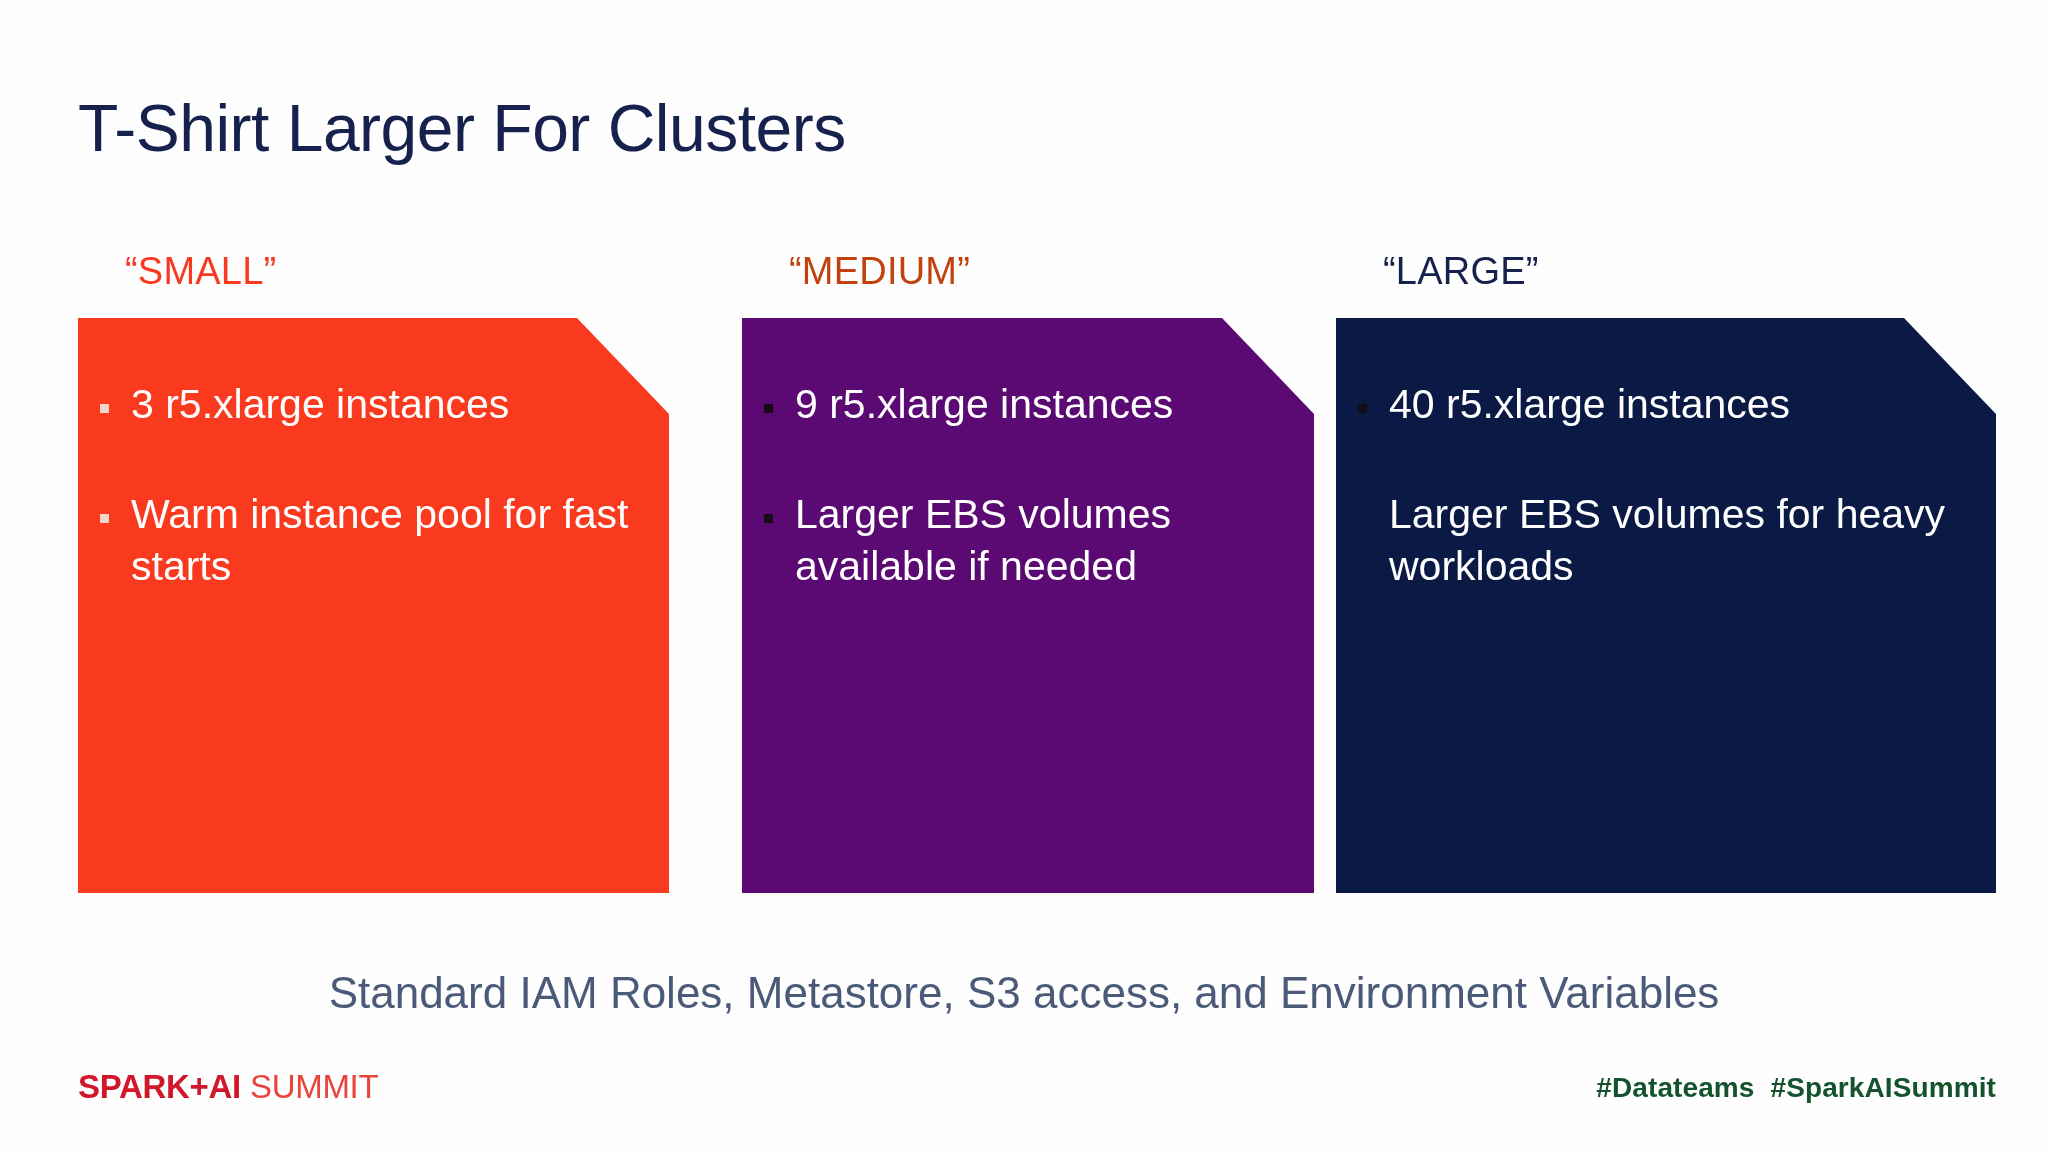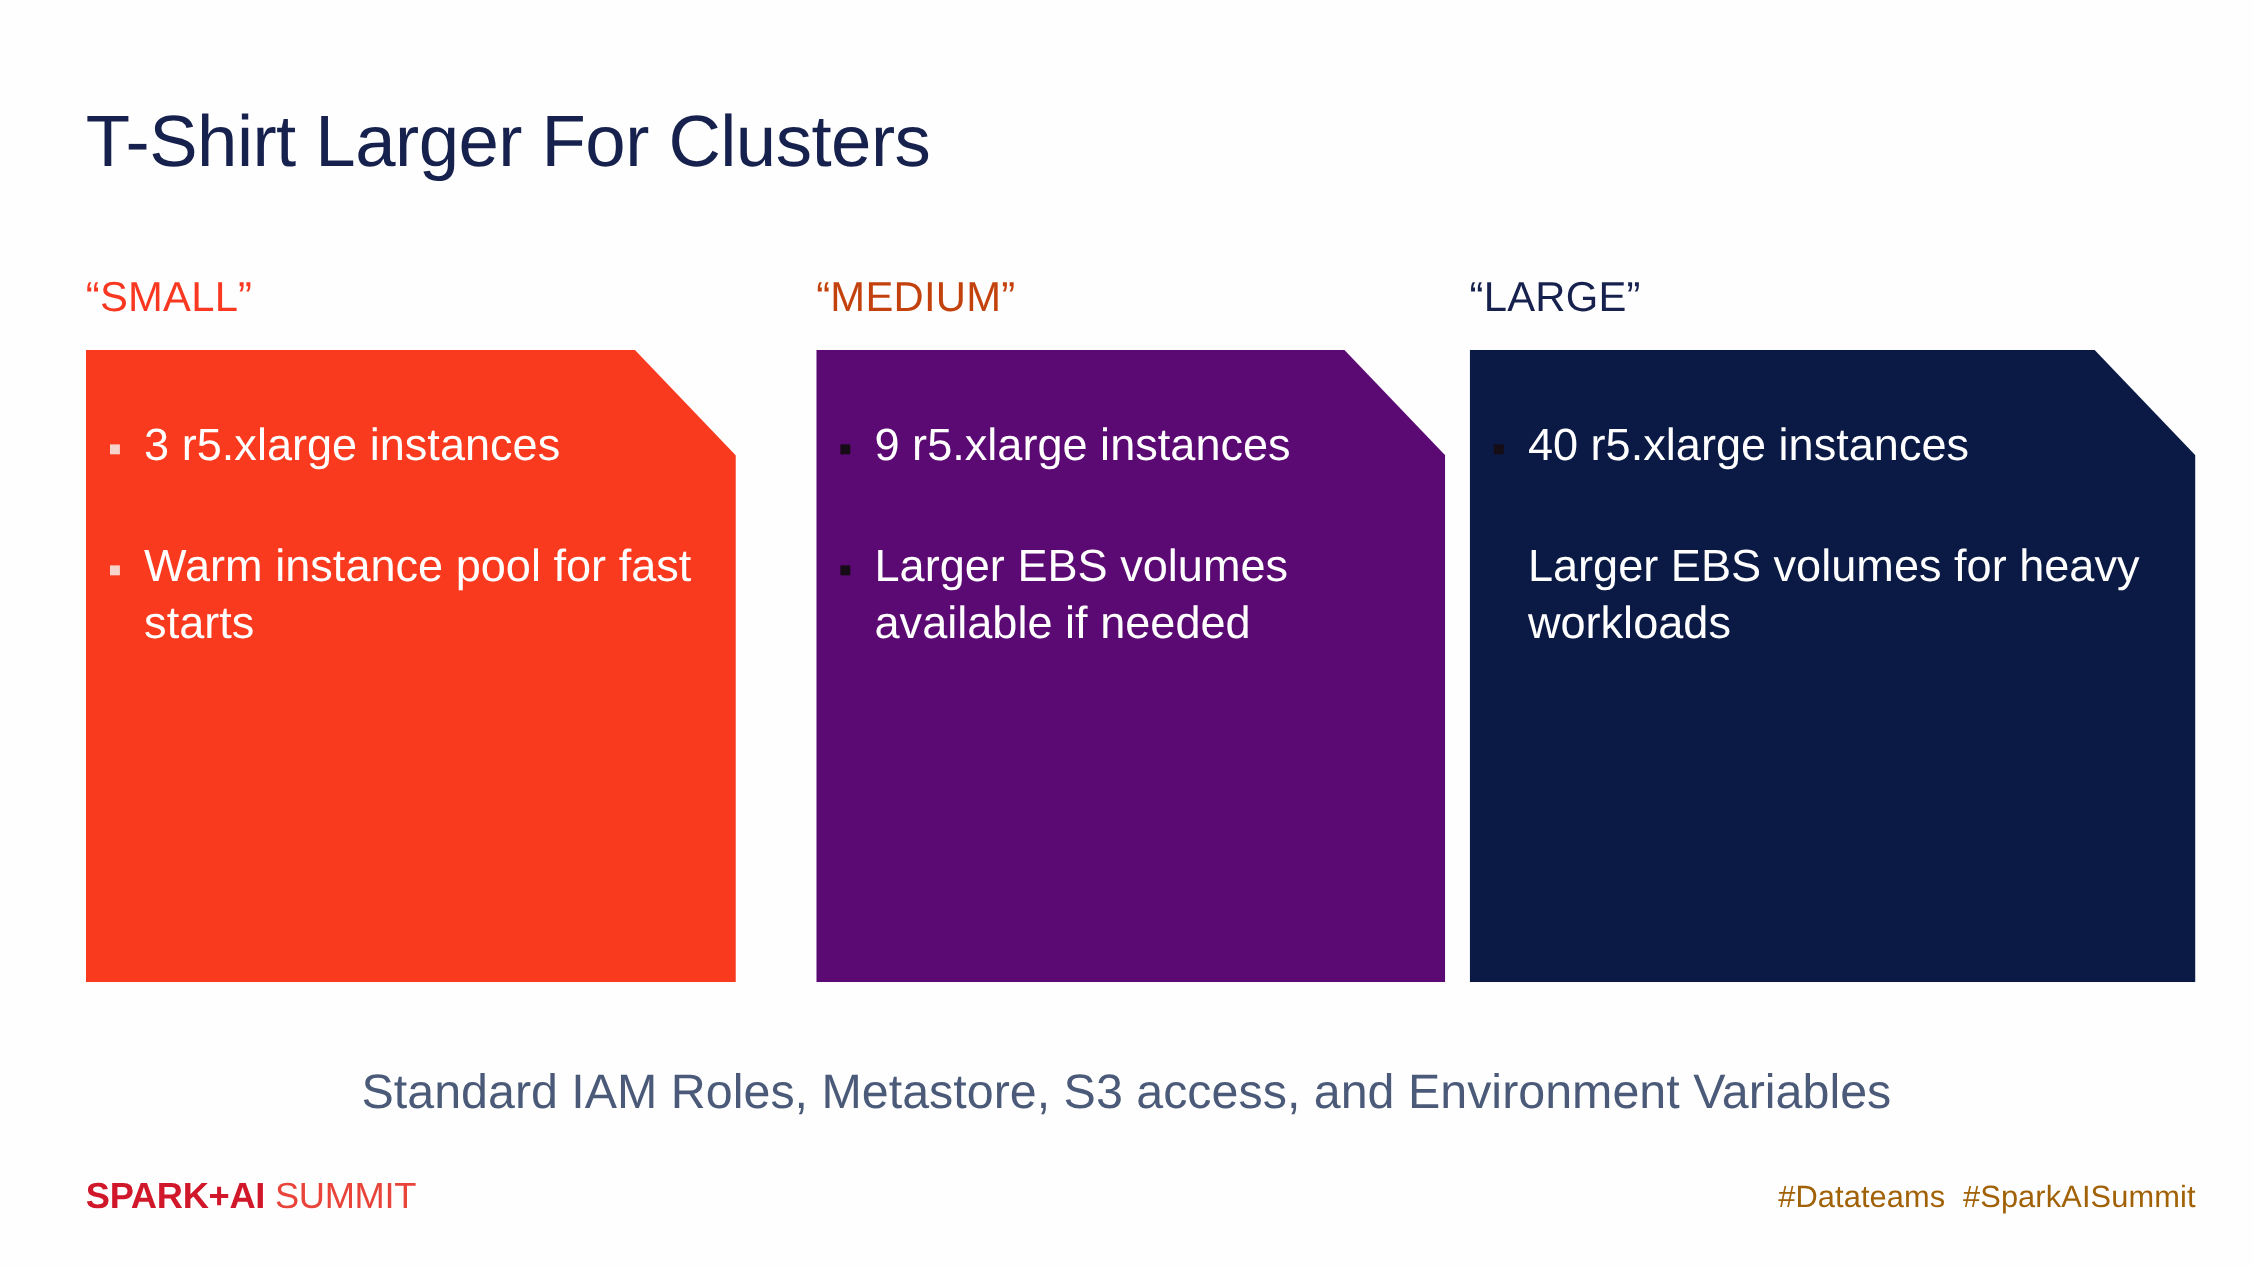--- a/index.html
+++ b/index.html
@@ -52,20 +52,21 @@
   .card-col.col-1 { left: 742px;  width: 572px; }
   .card-col.col-2 { left: 1336px; width: 660px; }
 
   .card-label {
     font-size: 38px;
     font-weight: 400;
     letter-spacing: 0.2px;
     line-height: 1;
     margin-bottom: 28px;
     white-space: nowrap;
+    margin-left: 47px;
   }
 
   .card-body {
     position: relative;
     width: 100%;
     height: 575px;
     -webkit-clip-path: polygon(0 0, calc(100% - 92px) 0, 100% 96px, 100% 100%, 0 100%);
     clip-path: polygon(0 0, calc(100% - 92px) 0, 100% 96px, 100% 100%, 0 100%);
   }
 
@@ -130,22 +131,22 @@
     font-weight: 400;
     color: #e8443a;
     margin-left: 9px;
   }
 
   .hashtags {
     position: absolute;
     right: 52px;
     top: 1072px;
     font-size: 28px;
-    font-weight: 400;
-    color: #a16207;
+    font-weight: 700;
+    color: #14532d;
     letter-spacing: 0.1px;
     white-space: nowrap;
     text-align: center;
   }
   .hashtags .gap { display: inline-block; width: 16px; }
 </style>
 </head>
 <body style="background: rgb(254, 254, 254);">
 
 <div class="slide">

